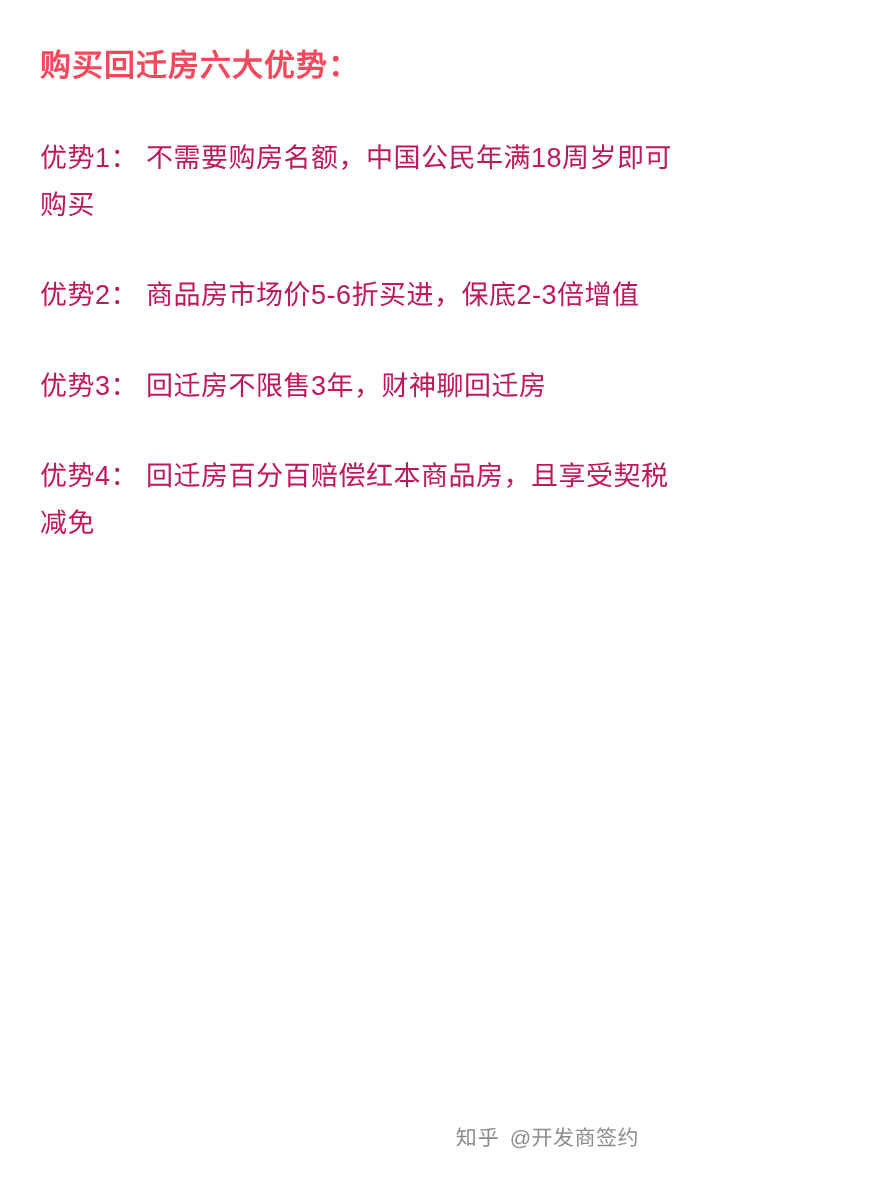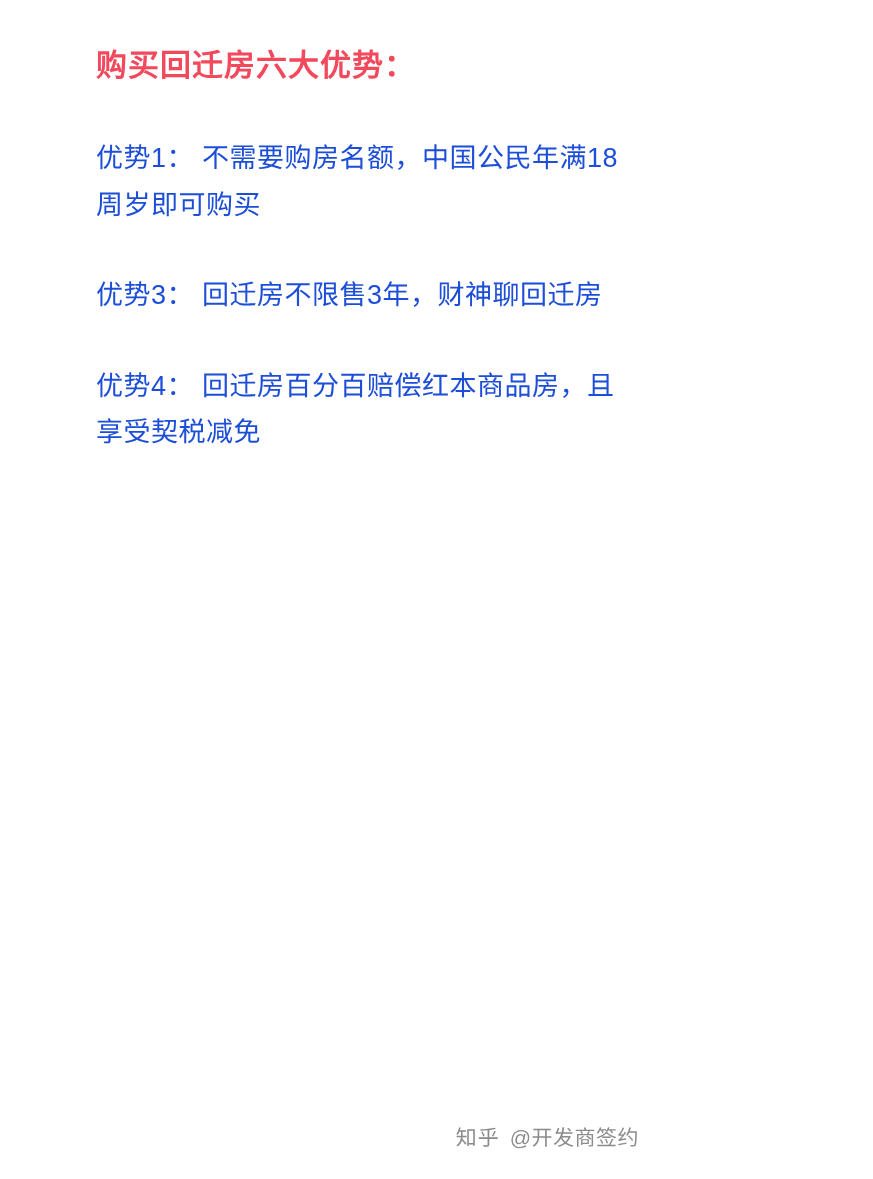--- a/index.html
+++ b/index.html
@@ -13,38 +13,38 @@
     font-family: "Liberation Sans", "DejaVu Sans", sans-serif;
     color: #3a3a3a;
     position: relative;
     overflow: hidden;
   }
   .page {
     position: relative;
     width: 735px;
     height: 1179px;
     box-sizing: border-box;
-    padding: 0 96px;
+    padding: 0 40px;
   }
   .title {
     margin: 0;
     padding-top: 44px;
     font-size: 31px;
     font-weight: bold;
     color: #f2495c;
     letter-spacing: 1px;
     line-height: 1.4;
   }
   .content {
     margin-top: 48px;
   }
   .item {
     font-size: 27px;
     line-height: 1.72;
-    color: #1d4ed8;
+    color: #be185d;
     letter-spacing: 0.5px;
     margin-bottom: 44px;
     word-break: break-all;
   }
   .item:last-child {
     margin-bottom: 0;
   }
   .footer {
     position: absolute;
     right: 96px;
@@ -67,20 +67,21 @@
 </style>
 </head>
 <body>
 
 <div class="page">
 
   <h1 class="title">购买回迁房六大优势：</h1>
 
   <div class="content">
     <p class="item">优势1： 不需要购房名额，中国公民年满18周岁即可购买</p>
+    <p class="item">优势2： 商品房市场价5-6折买进，保底2-3倍增值</p>
     <p class="item">优势3： 回迁房不限售3年，财神聊回迁房</p>
     <p class="item">优势4： 回迁房百分百赔偿红本商品房，且享受契税减免</p>
   </div>
 
   <div class="footer">
     <span class="zhihu-logo">知乎</span>
     <span class="author">@开发商签约</span>
   </div>
 
 </div>

